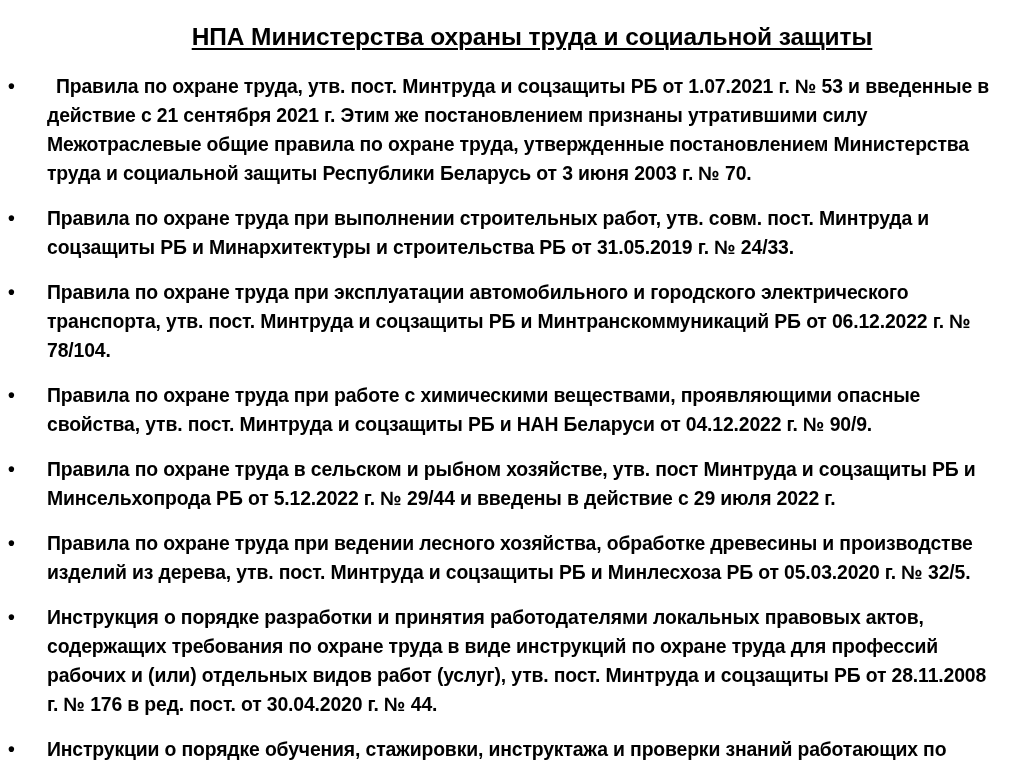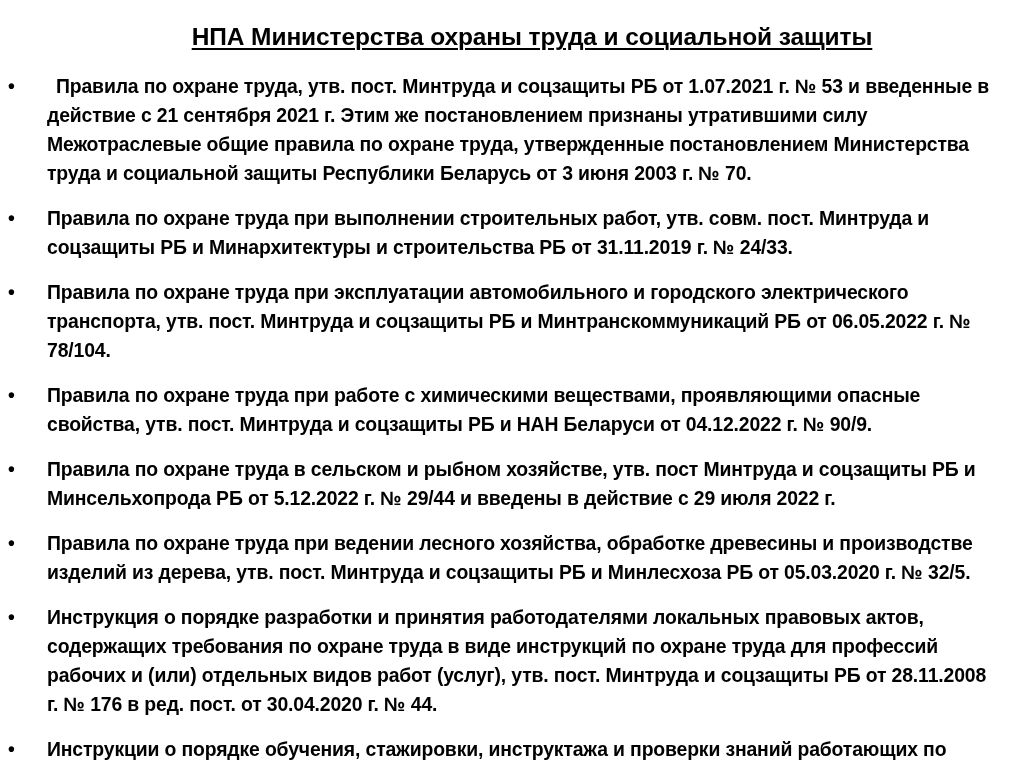--- a/index.html
+++ b/index.html
@@ -100,26 +100,26 @@
 
   <ul class="body-list">
 
     <li class="bullet-item lead-space">
       <span class="bullet-marker">•</span>
       <span class="bullet-text">Правила по охране труда, утв. пост. Минтруда и соцзащиты РБ от 1.07.2021 г. № 53 и введенные в действие с 21 сентября 2021 г. Этим же постановлением признаны утратившими силу Межотраслевые общие правила по охране труда, утвержденные постановлением Министерства труда и социальной защиты Республики Беларусь от 3 июня 2003 г. № 70.</span>
     </li>
 
     <li class="bullet-item">
       <span class="bullet-marker">•</span>
-      <span class="bullet-text">Правила по охране труда при выполнении строительных работ, утв. совм. пост. Минтруда и соцзащиты РБ и Минархитектуры и строительства РБ от 31.11.2019 г. № 24/33.</span>
+      <span class="bullet-text">Правила по охране труда при выполнении строительных работ, утв. совм. пост. Минтруда и соцзащиты РБ и Минархитектуры и строительства РБ от 31.05.2019 г. № 24/33.</span>
     </li>
 
     <li class="bullet-item">
       <span class="bullet-marker">•</span>
-      <span class="bullet-text">Правила по охране труда при эксплуатации автомобильного и городского электрического транспорта, утв. пост. Минтруда и соцзащиты РБ и Минтранскоммуникаций РБ от 06.05.2022 г. № 78/104.</span>
+      <span class="bullet-text">Правила по охране труда при эксплуатации автомобильного и городского электрического транспорта, утв. пост. Минтруда и соцзащиты РБ и Минтранскоммуникаций РБ от 06.12.2022 г. № 78/104.</span>
     </li>
 
     <li class="bullet-item">
       <span class="bullet-marker">•</span>
       <span class="bullet-text">Правила по охране труда при работе с химическими веществами, проявляющими опасные свойства, утв. пост. Минтруда и соцзащиты РБ и НАН Беларуси от 04.12.2022 г. № 90/9.</span>
     </li>
 
     <li class="bullet-item">
       <span class="bullet-marker">•</span>
       <span class="bullet-text">Правила по охране труда в сельском и рыбном хозяйстве, утв. пост Минтруда и соцзащиты РБ и Минсельхопрода РБ от 5.12.2022 г. № 29/44 и введены в действие с 29 июля 2022 г.</span>

